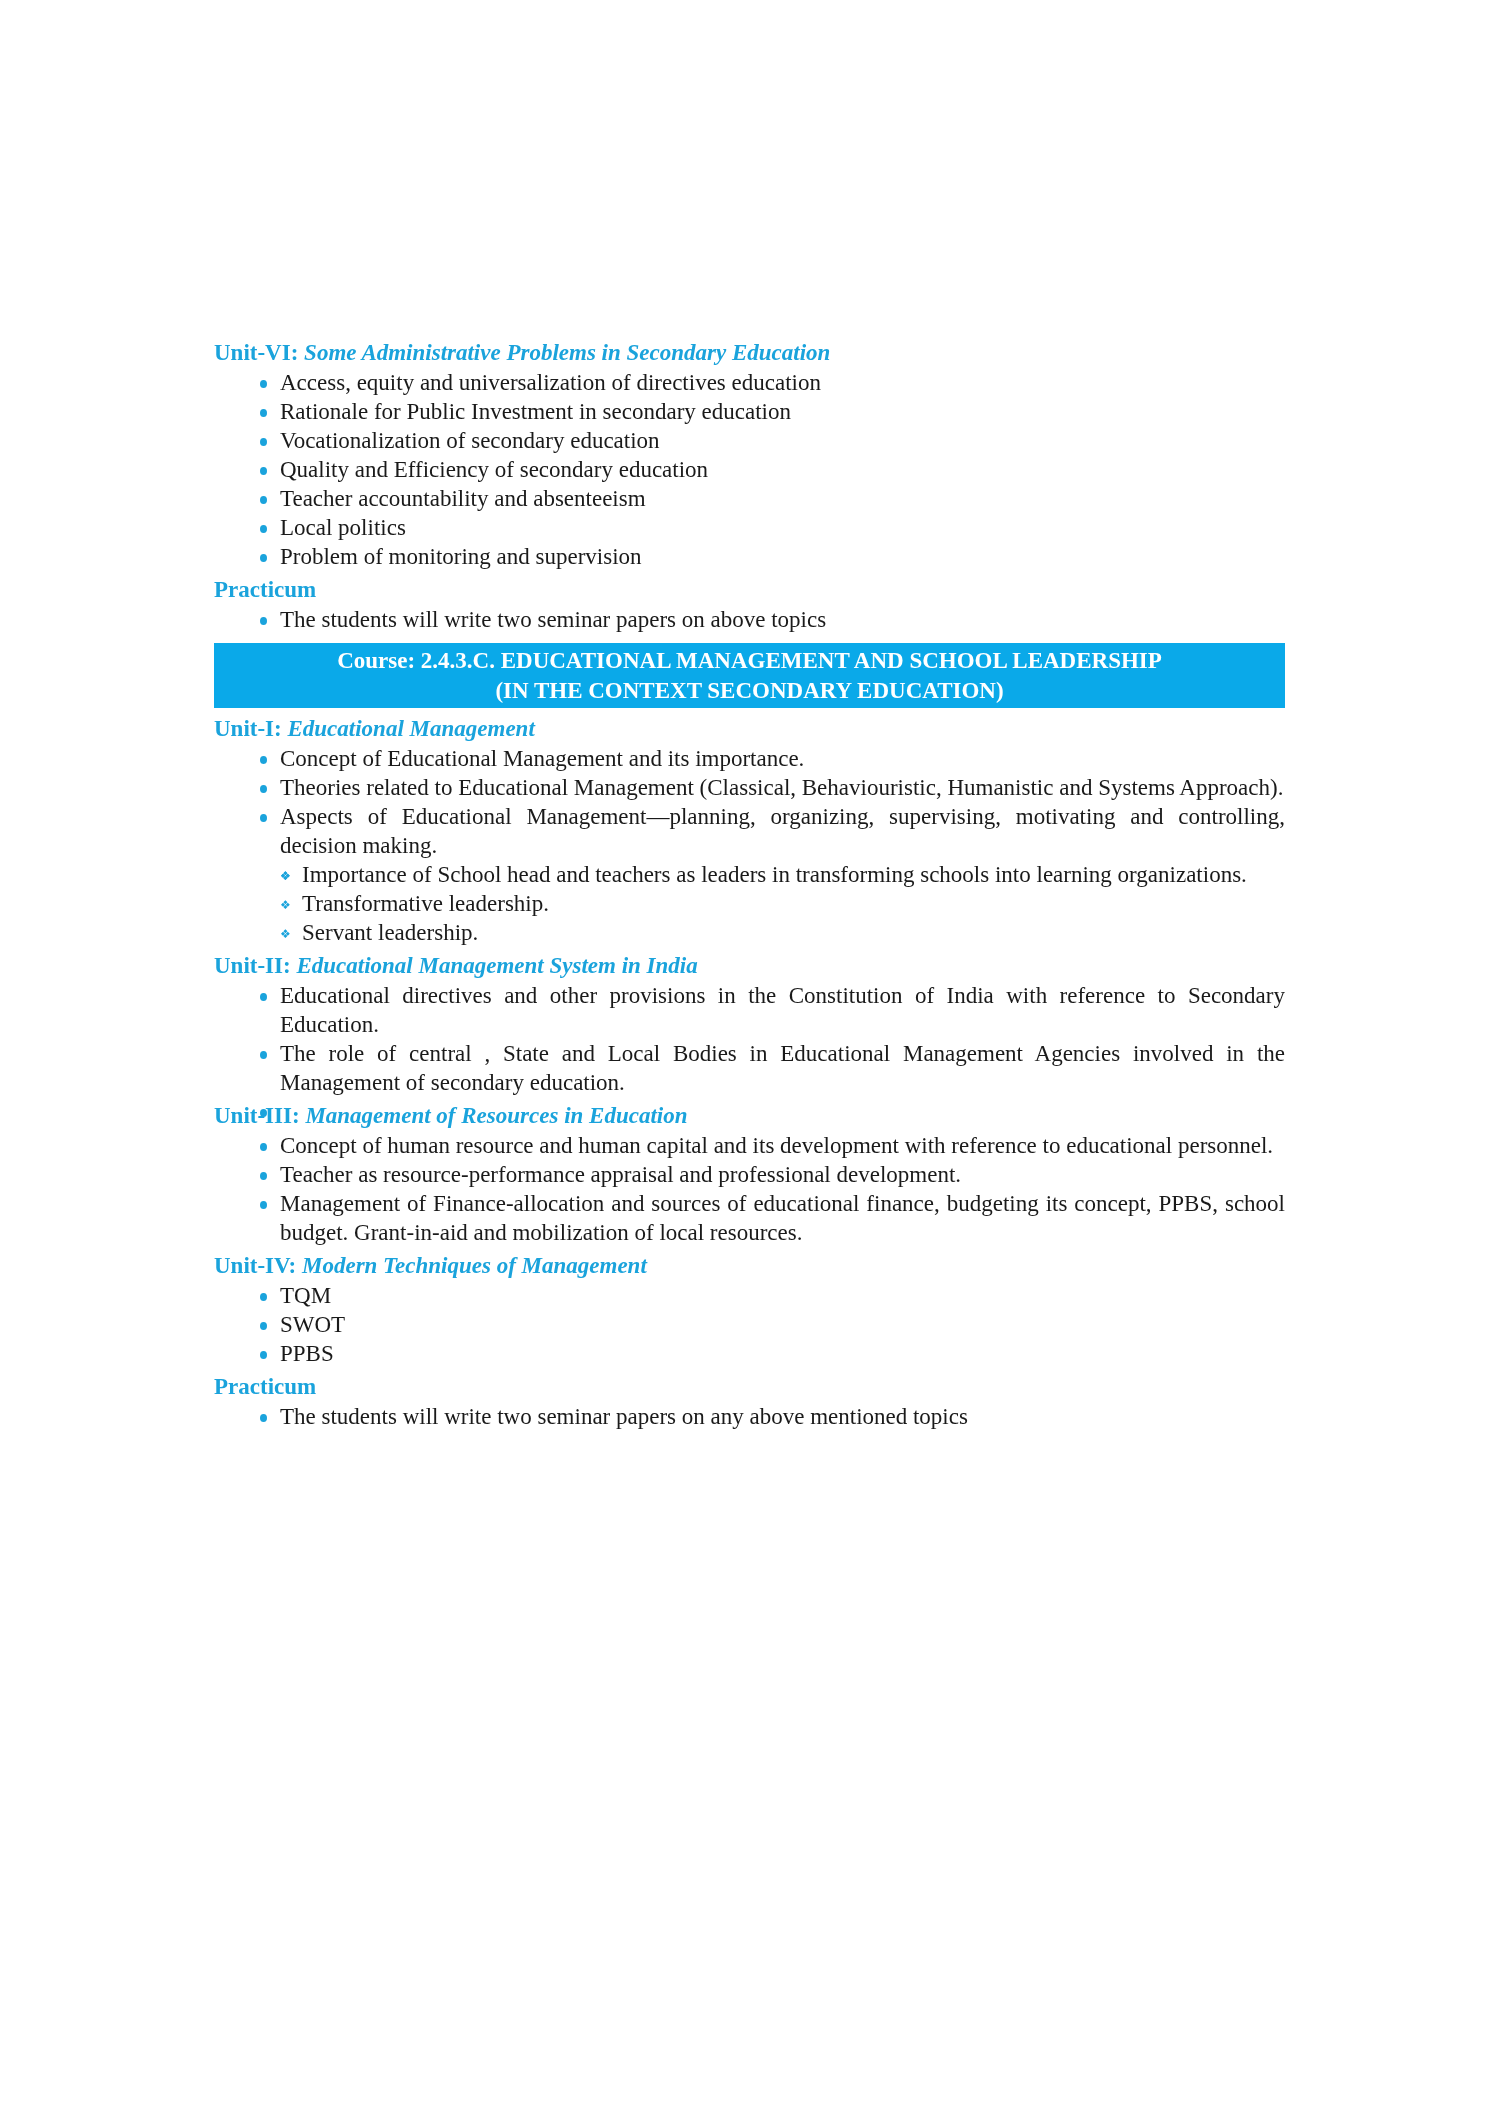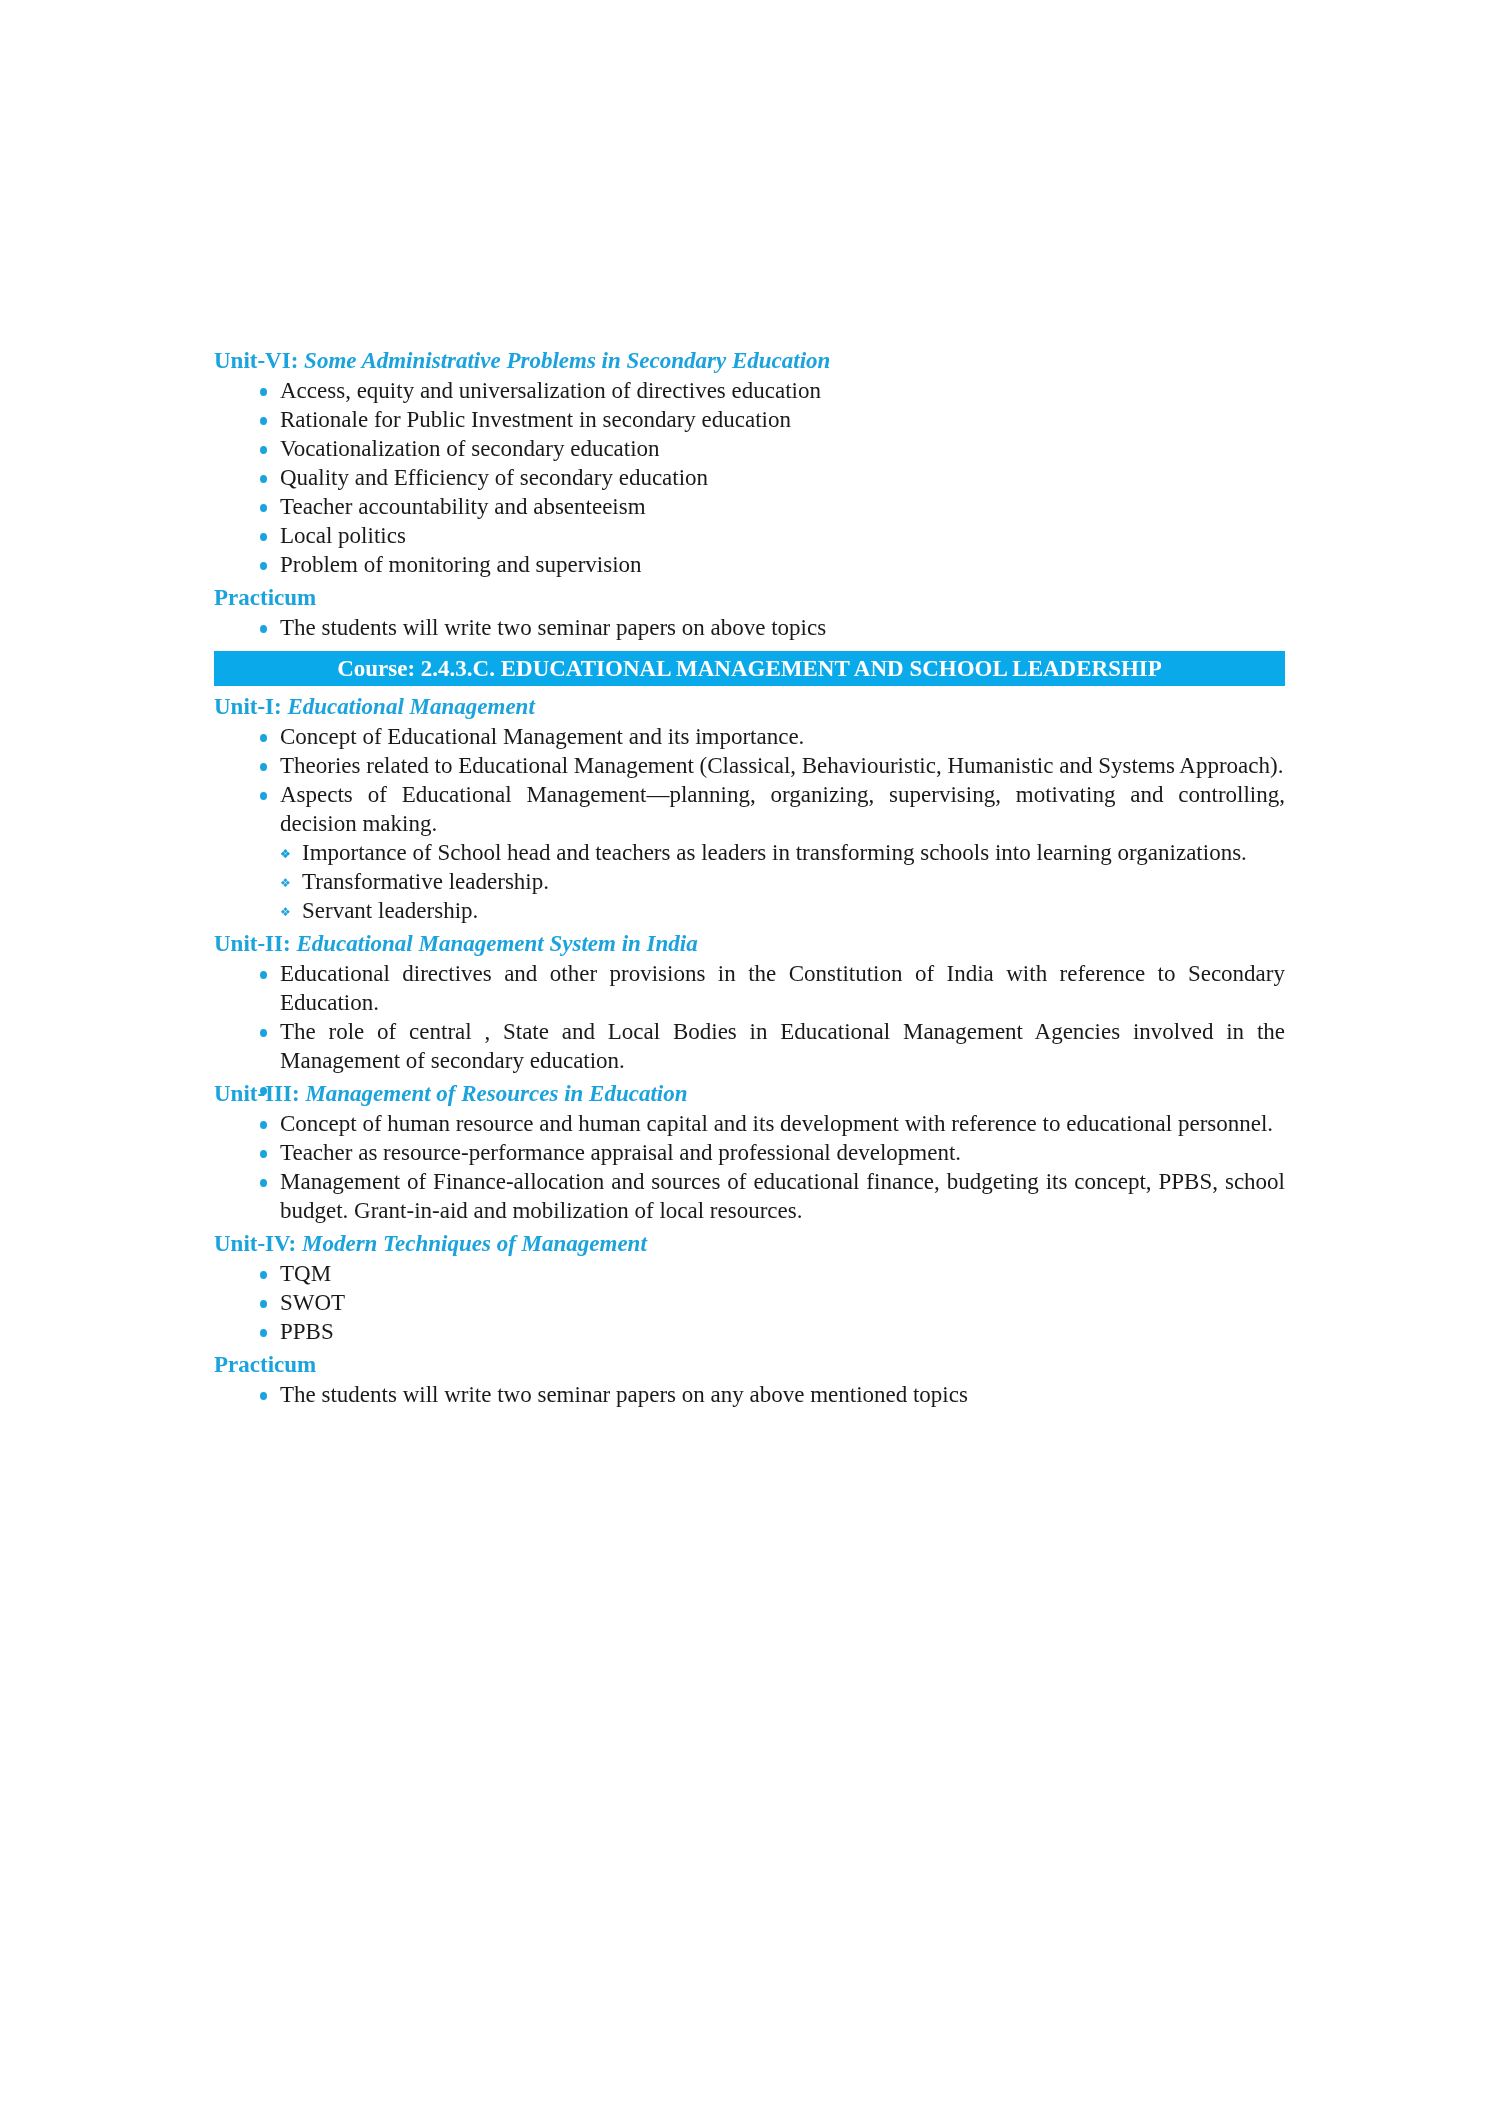--- a/index.html
+++ b/index.html
@@ -11,21 +11,21 @@
       width: 1500px;
       height: 2122px;
       position: relative;
       overflow: hidden;
       font-family: "Liberation Serif", "DejaVu Serif", serif;
       color: #1a1a1a;
     }
     .page {
       position: absolute;
       left: 214px;
-      top: 346px;
+      top: 338px;
       width: 1071px;
     }
     .heading {
       font-size: 23px;
       font-weight: bold;
       color: #1aa3dc;
       line-height: 30px;
       margin: 0;
       height: 30px;
     }
@@ -106,20 +106,21 @@
     <li><span class="dot"></span><span>Problem of monitoring and supervision</span></li>
   </ul>
   <div class="spacer-s"></div>
   <div class="heading">Practicum</div>
   <ul class="list">
     <li><span class="dot"></span><span>The students will write two seminar papers on above topics</span></li>
   </ul>
 
   <div class="banner">
     <div>Course: 2.4.3.C. EDUCATIONAL MANAGEMENT AND SCHOOL LEADERSHIP</div>
+    <div>(IN THE CONTEXT SECONDARY EDUCATION)</div>
   </div>
 
   <div class="heading">
     <span>Unit-I:</span>
     <span class="sub">Educational Management</span>
   </div>
   <ul class="list">
     <li><span class="dot"></span><span>Concept of Educational Management and its importance.</span></li>
     <li><span class="dot"></span><span>Theories related to Educational Management (Classical, Behaviouristic, Humanistic and Systems Approach).</span></li>
     <li><span class="dot"></span><span>Aspects of Educational Management—planning, organizing, supervising, motivating and controlling, decision making.</span></li>

